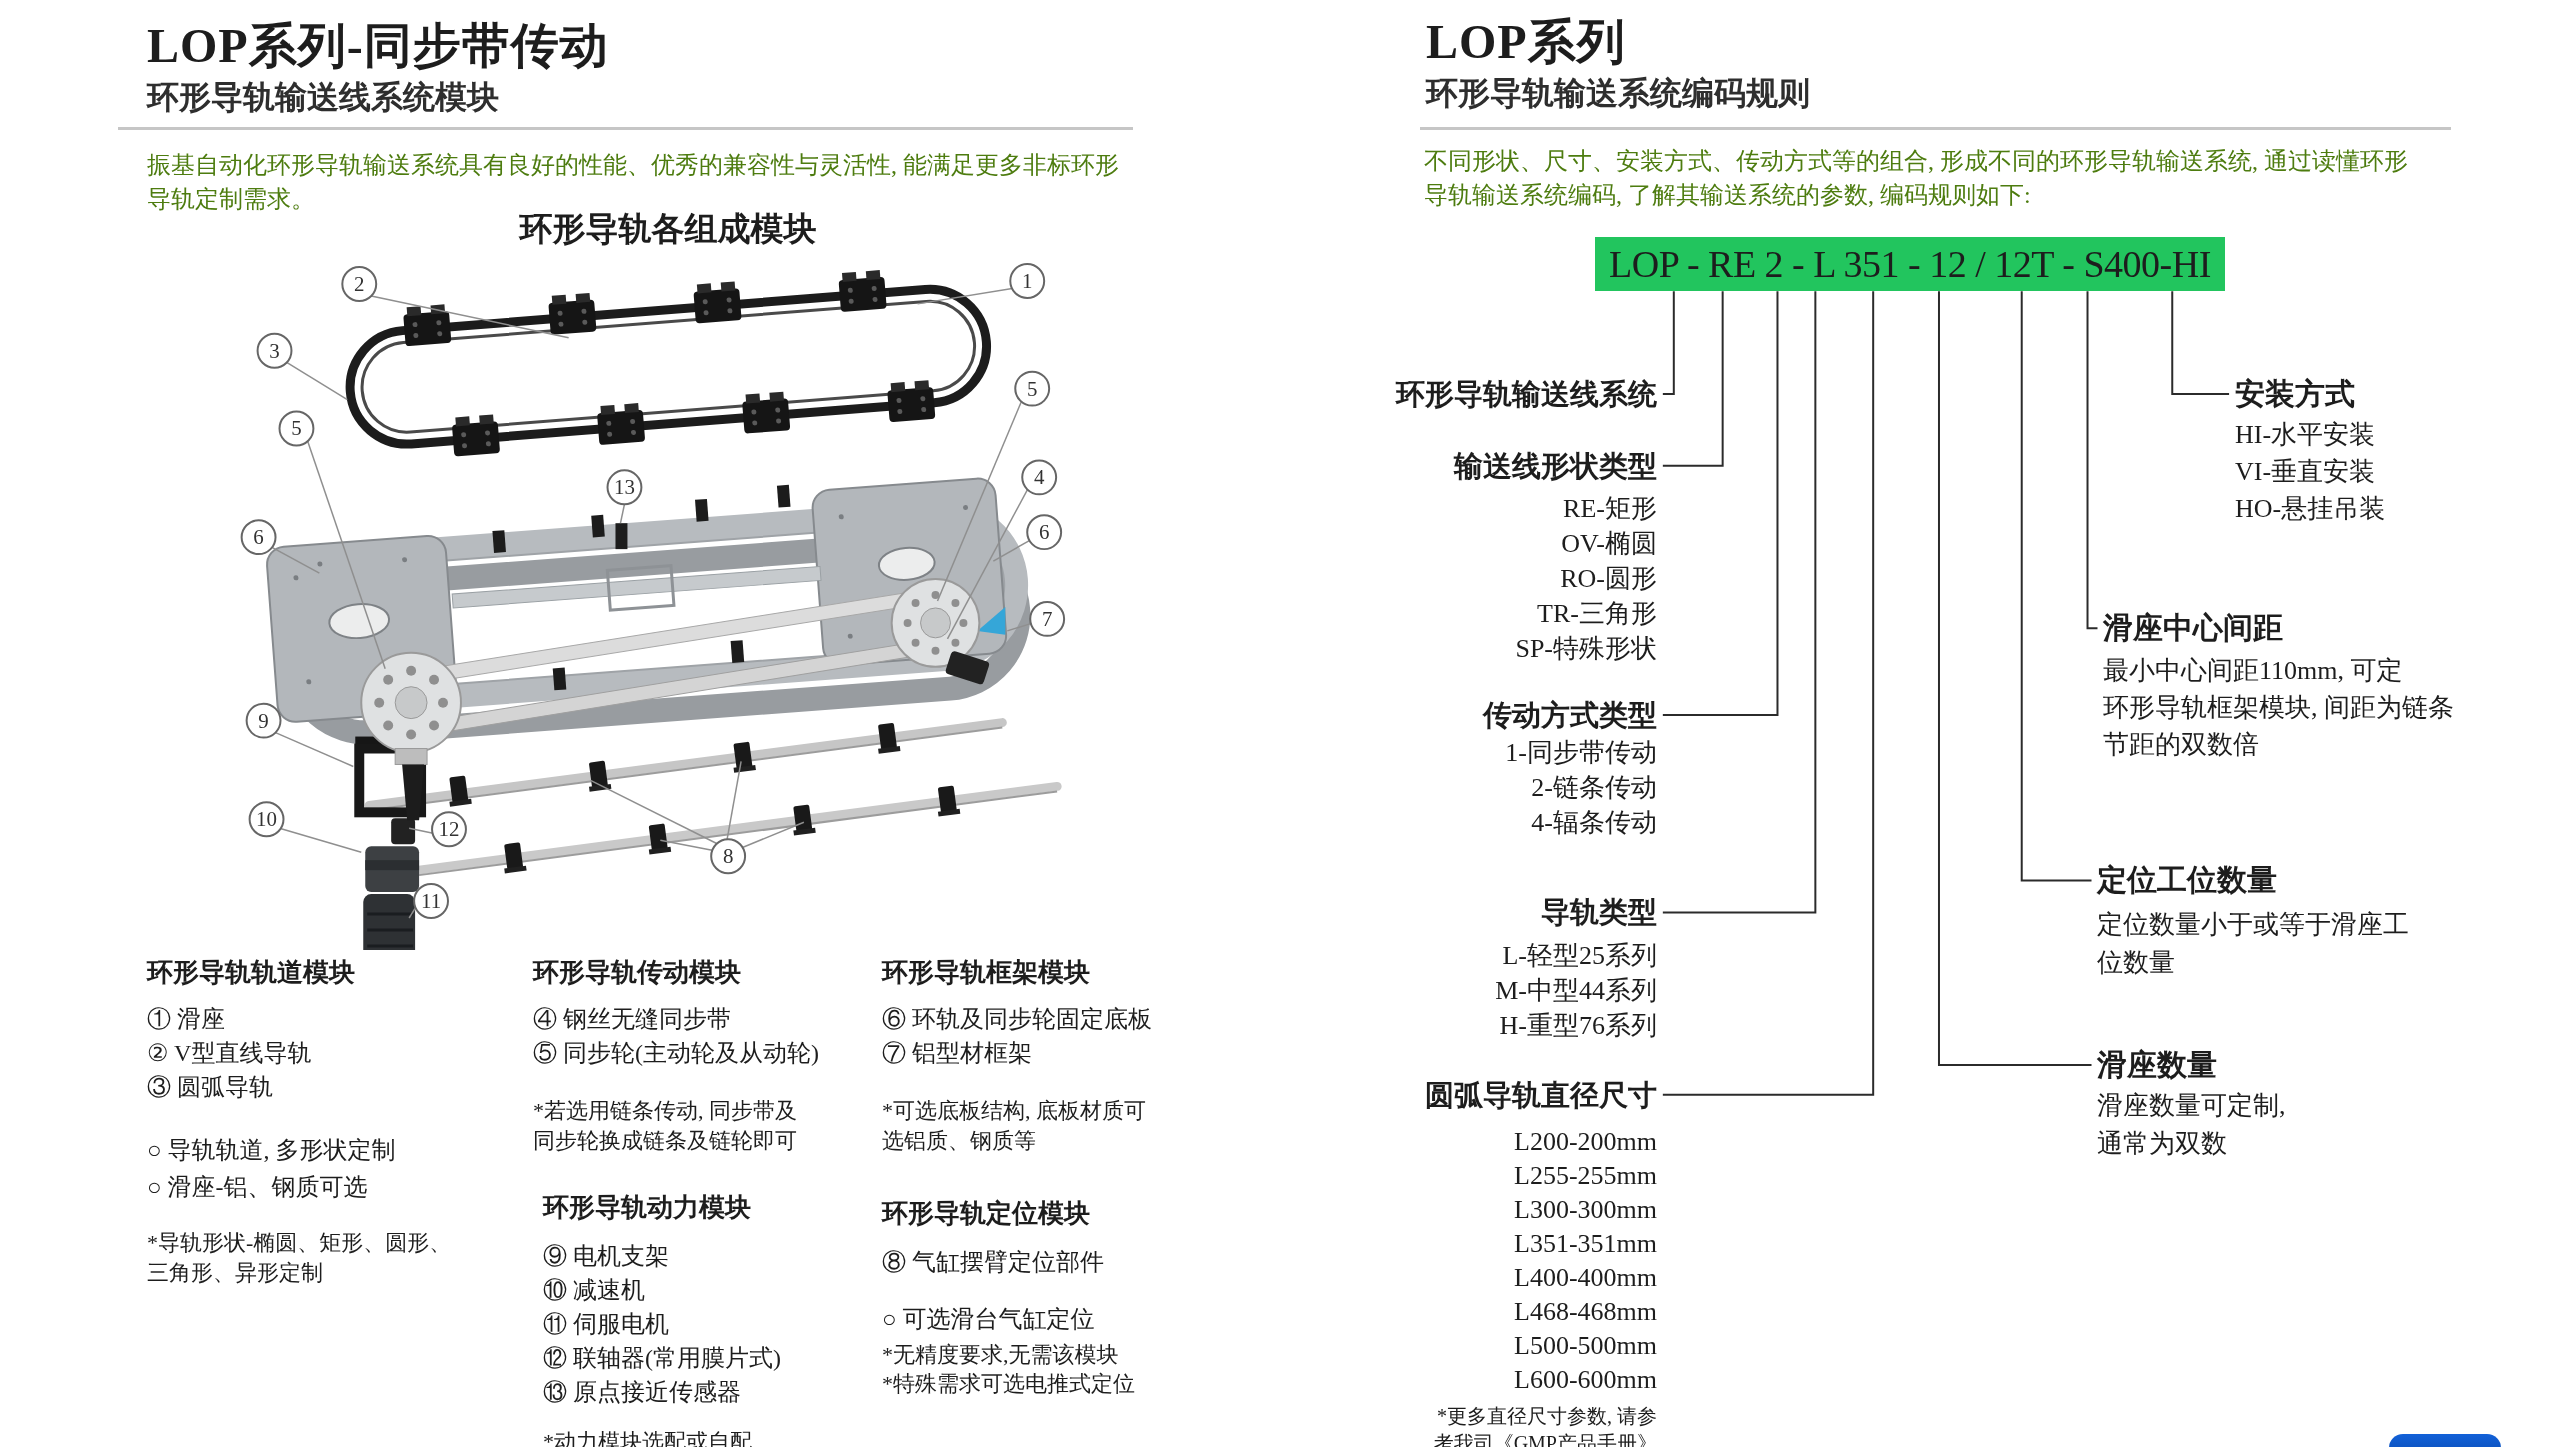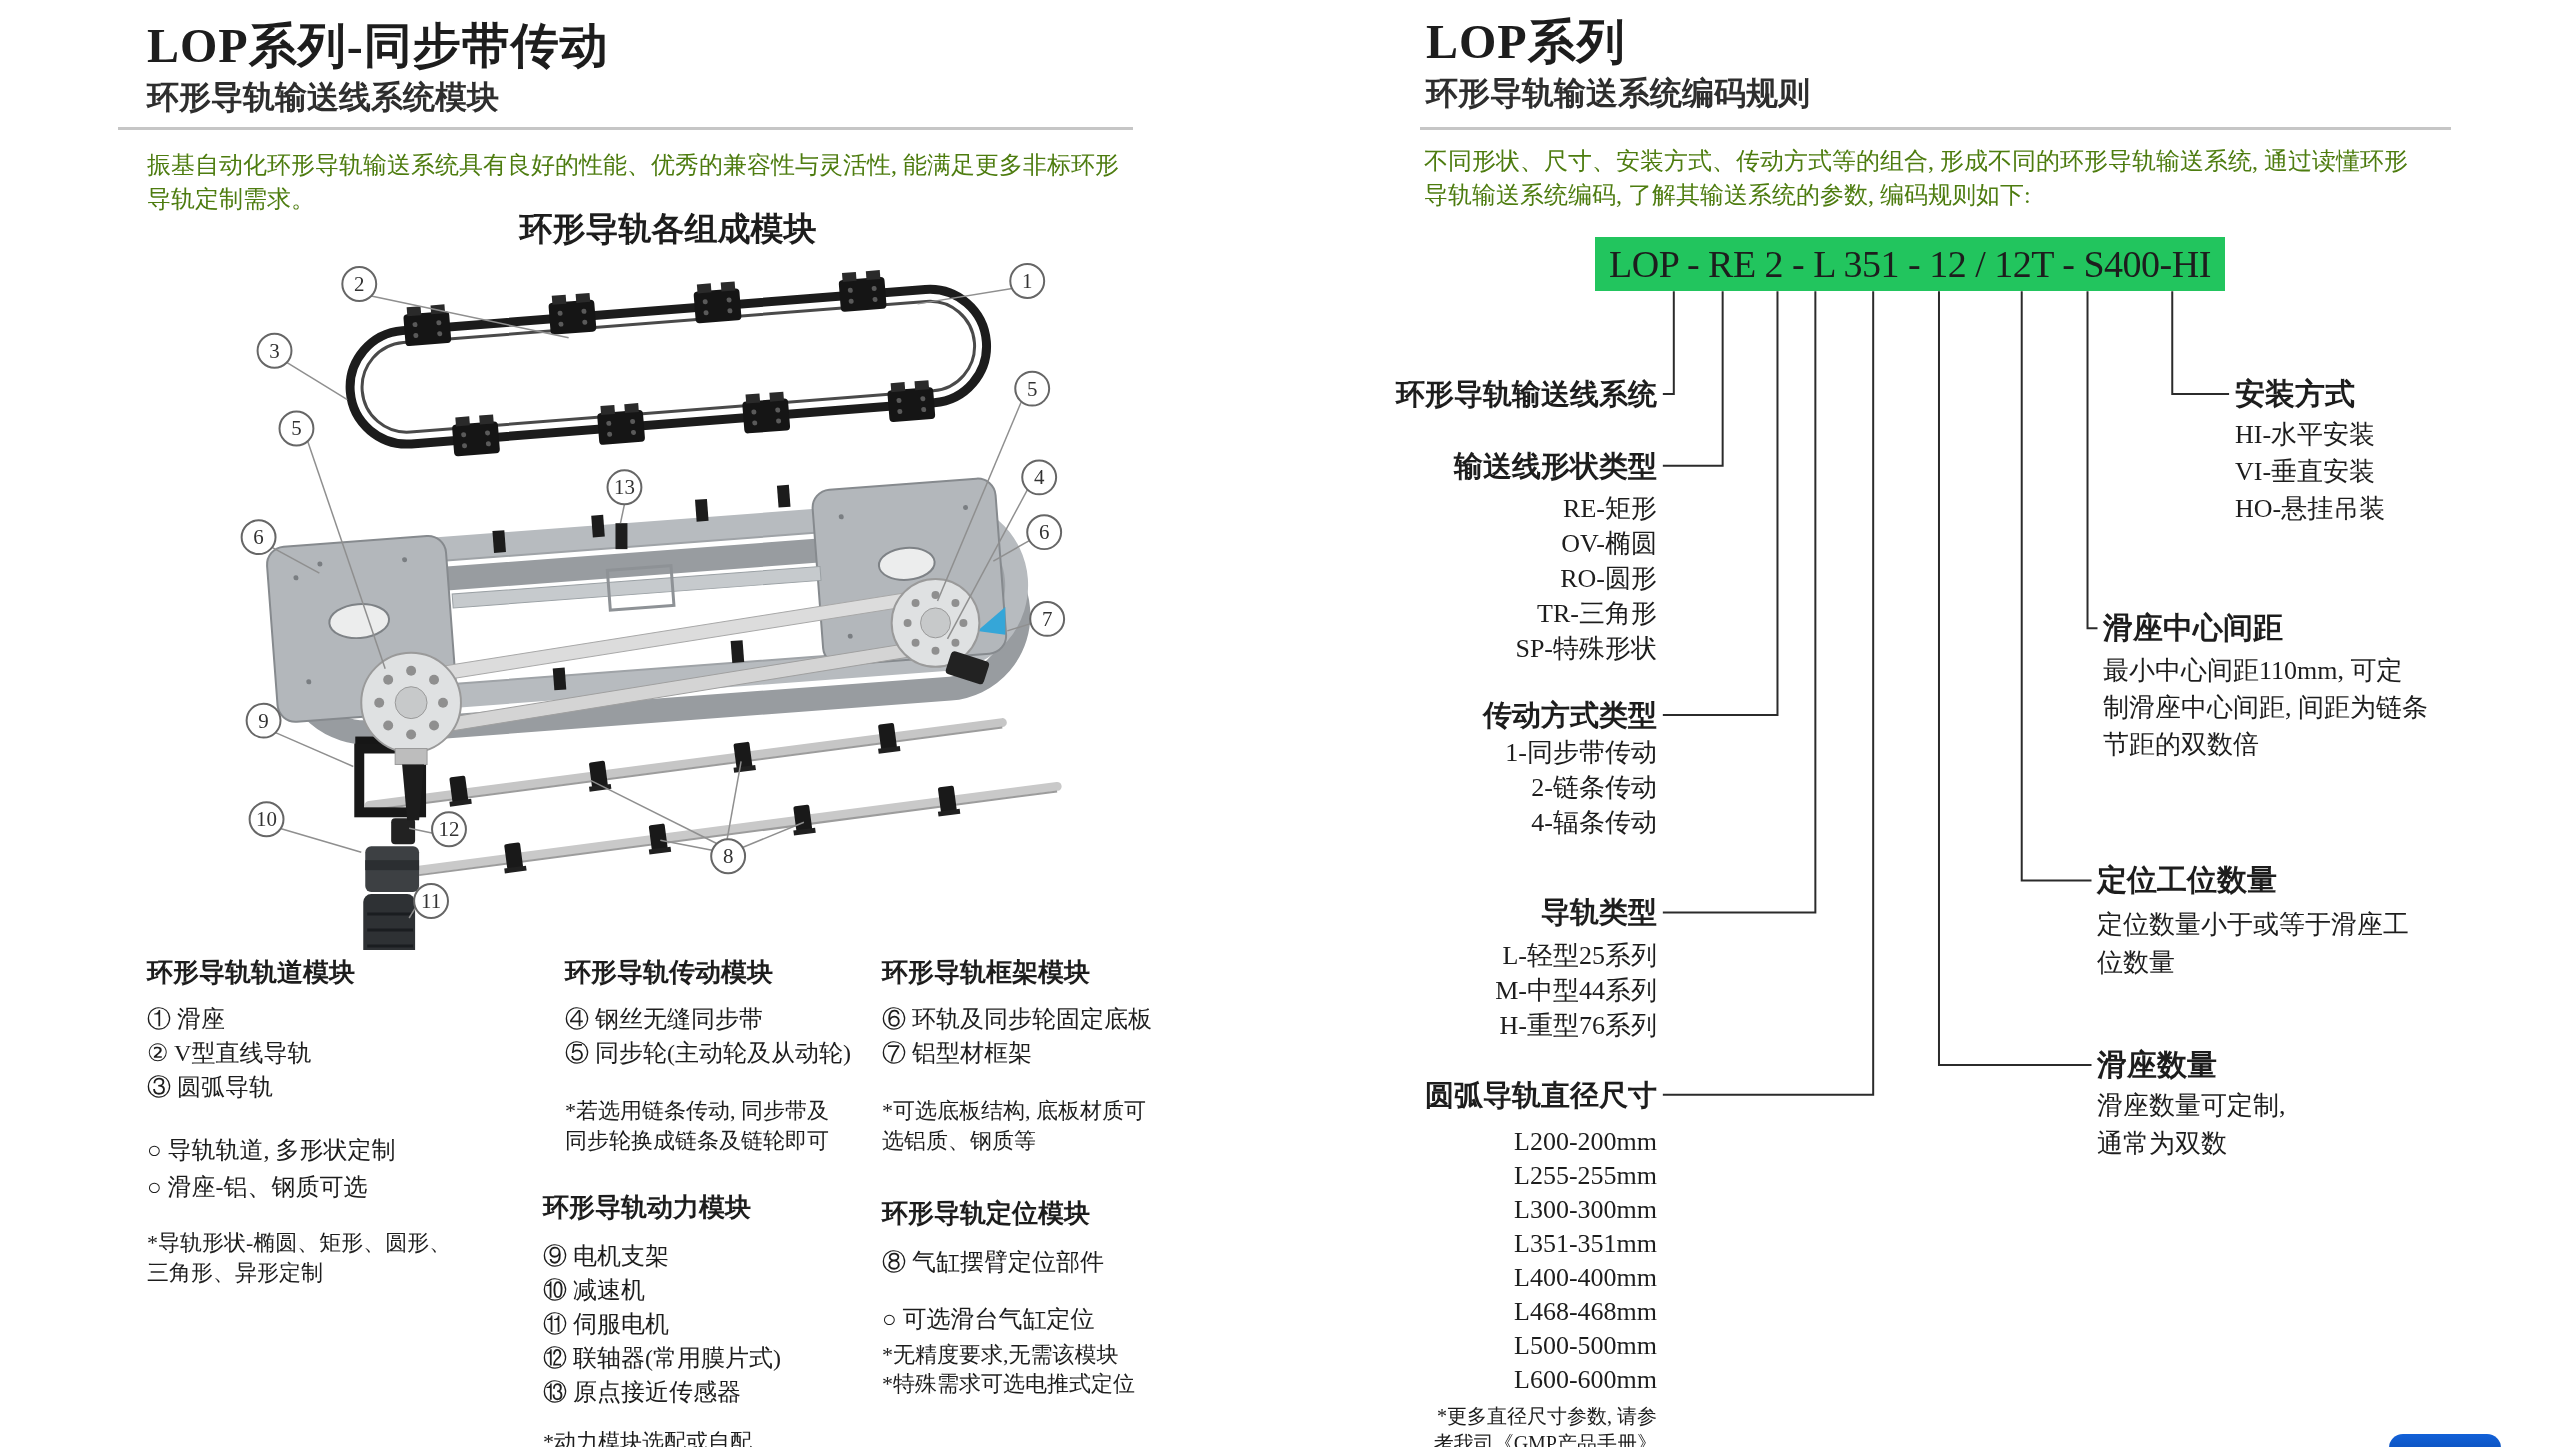--- a/index.html
+++ b/index.html
@@ -269,21 +269,21 @@
   <div class="mod-opts" style="margin-top:28px;">
     <div>○ 导轨轨道, 多形状定制</div>
     <div>○ 滑座-铝、钢质可选</div>
   </div>
   <div class="mod-note" style="margin-top:22px;">
     <div>*导轨形状-椭圆、矩形、圆形、</div>
     <div>三角形、异形定制</div>
   </div>
 </div>
 
-<div class="abs" style="left:565px;top:955px;width:329px;">
+<div class="abs" style="left:533px;top:955px;width:329px;">
   <div class="mod-head">环形导轨传动模块</div>
   <div class="mod-items" style="margin-top:12px;">
     <div>④ 钢丝无缝同步带</div>
     <div>⑤ 同步轮(主动轮及从动轮)</div>
   </div>
   <div class="mod-note" style="margin-top:26px;">
     <div>*若选用链条传动, 同步带及</div>
     <div>同步轮换成链条及链轮即可</div>
   </div>
 </div>
@@ -408,21 +408,21 @@
     <div>HI-水平安装</div>
     <div>VI-垂直安装</div>
     <div>HO-悬挂吊装</div>
   </div>
 </div>
 
 <div class="abs lg-right" style="left:2103px;top:610px;">
   <div class="lg-label-r">滑座中心间距</div>
   <div class="lg-desc" style="margin-top:6px;line-height:37px;">
     <div>最小中心间距110mm, 可定</div>
-    <div>制滑座中心间距, 间距为链条</div>
+    <div>环形导轨框架模块, 间距为链条</div>
     <div>节距的双数倍</div>
   </div>
 </div>
 
 <div class="abs lg-right" style="left:2097px;top:862px;">
   <div class="lg-label-r">定位工位数量</div>
   <div class="lg-desc" style="margin-top:8px;line-height:38px;">
     <div>定位数量小于或等于滑座工</div>
     <div>位数量</div>
   </div>

